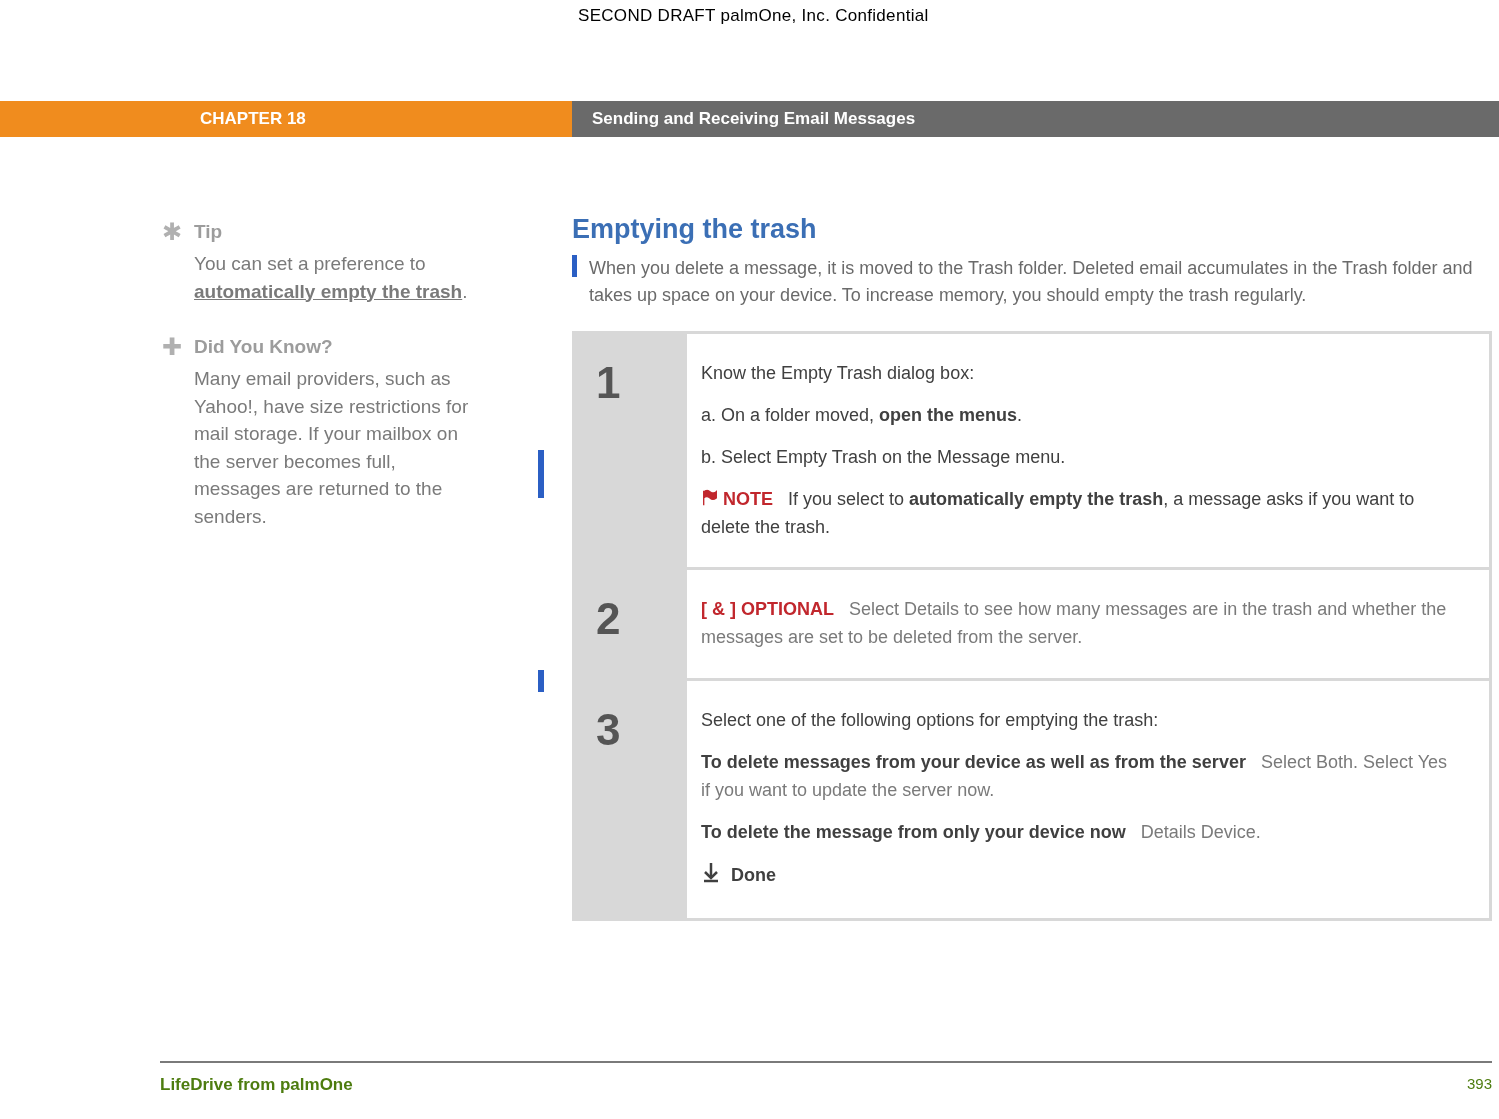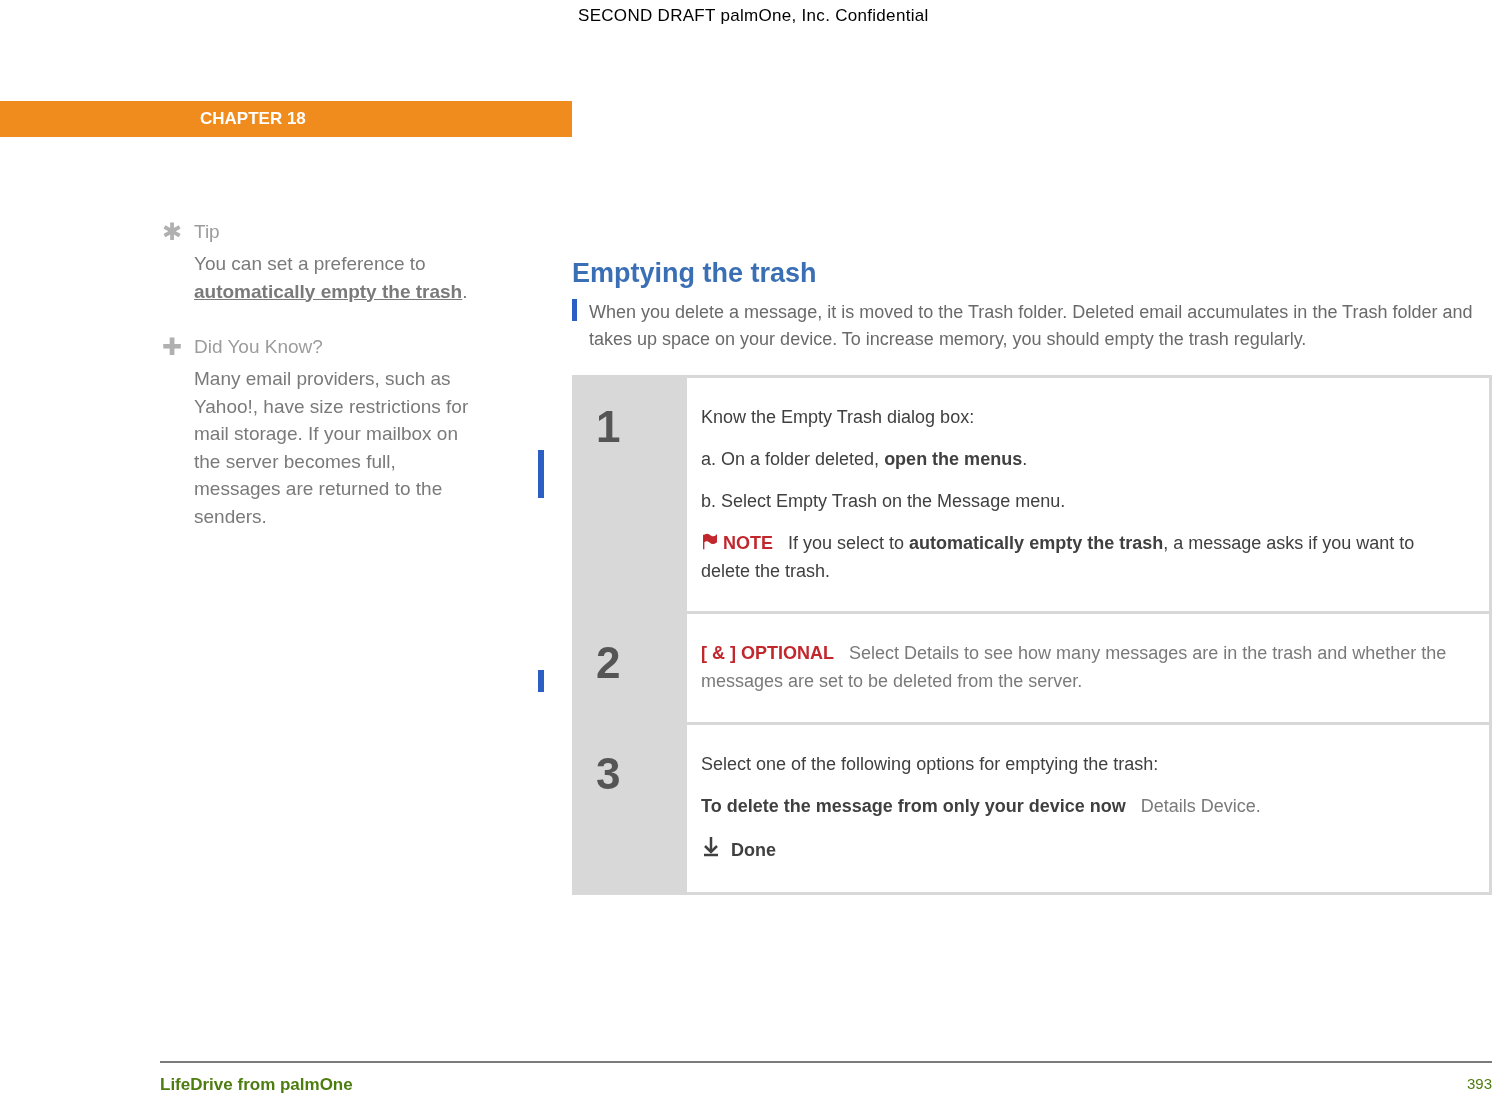--- a/index.html
+++ b/index.html
@@ -56,40 +56,39 @@
     .tip-header { display: flex; align-items: center; margin-bottom: 4px; }
     .tip-icon {
       color: #b0b0b0;
       font-size: 24px;
       margin-right: 10px;
       width: 24px;
       text-align: center;
     }
     .tip-label {
       color: #9c9c9c;
-      font-weight: normal;
+      font-weight: bold;
       font-size: 19px;
     }
     .tip-body {
       color: #7a7a7a;
       font-size: 19px;
       line-height: 1.45;
       padding-left: 34px;
     }
     .tip-body .link {
       font-weight: bold;
       text-decoration: underline;
       color: #7a7a7a;
     }
     .main-content {
       position: absolute;
       top: 214px;
       left: 572px;
       width: 920px;
-      margin-top: 44px;
     }
     .section-title {
       color: #3b6fb5;
       font-size: 27px;
       font-weight: bold;
       margin-bottom: 10px;
     }
     .intro-wrap { display: flex; margin-bottom: 22px; justify-content: space-between; }
     .blue-change-bar {
       width: 5px;
@@ -187,20 +186,21 @@
     }
     .footer-page { font-weight: normal; font-size: 15px; }
   </style>
 </head>
 <body>
 
 <div class="header-watermark">SECOND DRAFT palmOne, Inc.  Confidential</div>
 
 <div class="chapter-bar">
   <div class="chapter-label">CHAPTER 18</div>
+  <div class="chapter-title">Sending and Receiving Email Messages</div>
 </div>
 
 <div class="sidebar">
   <div class="tip-block">
     <div class="tip-header">
       <span class="tip-icon">✱</span>
       <span class="tip-label">Tip</span>
     </div>
     <div class="tip-body">
       <span>You can set a preference to </span><span class="link">automatically empty the trash</span><span>.</span>
@@ -225,21 +225,21 @@
   <div class="steps-container">
 
     <div class="step-row">
       <div class="step-num-cell">
           <div class="step-num">1</div>
         </div>
       <div class="step-body-cell">
         <p>Know the Empty Trash dialog box:</p>
         <div class="sub-list">
           <div class="sub-list-item">
-            <span>a.  On a folder deleted, </span><span class="link-inline">open the menus</span><span>.</span>
+            <span>a.  On a folder moved, </span><span class="link-inline">open the menus</span><span>.</span>
           </div>
           <div class="sub-list-item">b.  Select Empty Trash on the Message menu.</div>
         </div>
         <p>
           <span class="note-icon">
             <svg viewBox="0 0 20 20" width="18" height="18">
                 <path d="M3 2 v16 M3 3 q4 -3 7 0 q4 3 7 0 v7 q-4 3 -7 0 q-4 -3 -7 0 z" fill="#c1272d" stroke="#c1272d" stroke-width="1.5"></path>
               </svg>
           </span><span class="note-label">NOTE</span>&nbsp;&nbsp;&nbsp;<span>If you select to </span><span class="link-inline">automatically empty the trash</span><span>, a message asks if you want to delete the trash.</span>
         </p>
@@ -256,20 +256,23 @@
         </p>
       </div>
     </div>
 
     <div class="step-row">
       <div class="step-num-cell">
           <div class="step-num">3</div>
         </div>
       <div class="step-body-cell">
         <p>Select one of the following options for emptying the trash:</p>
+        <p class="gray-opt">
+          <span class="bold-dark">To delete messages from your device as well as from the server</span>&nbsp;&nbsp;&nbsp;<span>Select Both. Select Yes if you want to update the server now.</span>
+        </p>
         <p class="gray-opt">
           <span class="bold-dark">To delete the message from only your device now</span>&nbsp;&nbsp;&nbsp;<span>Details Device.</span>
         </p>
         <div class="done-row">
           <span class="done-icon">
             <svg width="20" height="22" viewBox="0 0 20 22">
                 <line x1="10" y1="2" x2="10" y2="16" stroke="#404040" stroke-width="2.5"></line>
                 <polyline points="4,11 10,17 16,11" fill="none" stroke="#404040" stroke-width="2.5"></polyline>
                 <line x1="3" y1="20" x2="17" y2="20" stroke="#404040" stroke-width="2.5"></line>
               </svg>

